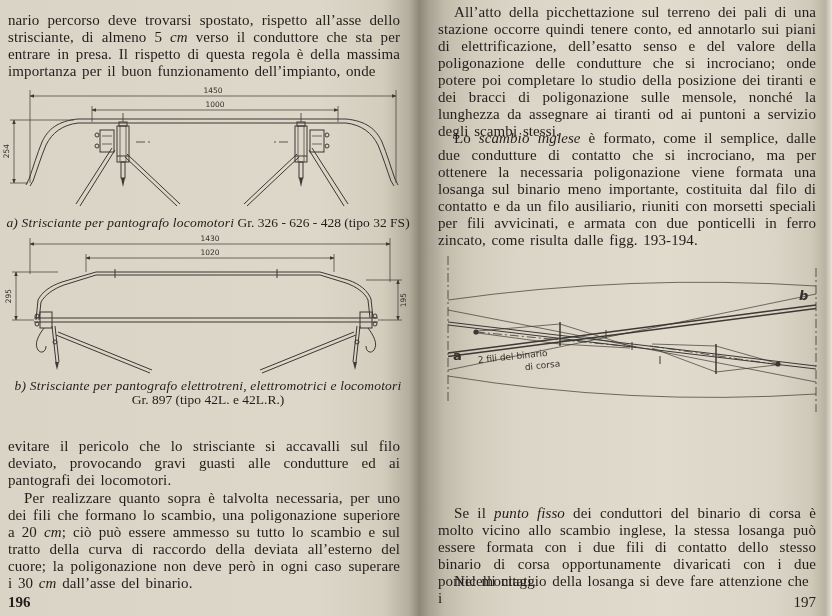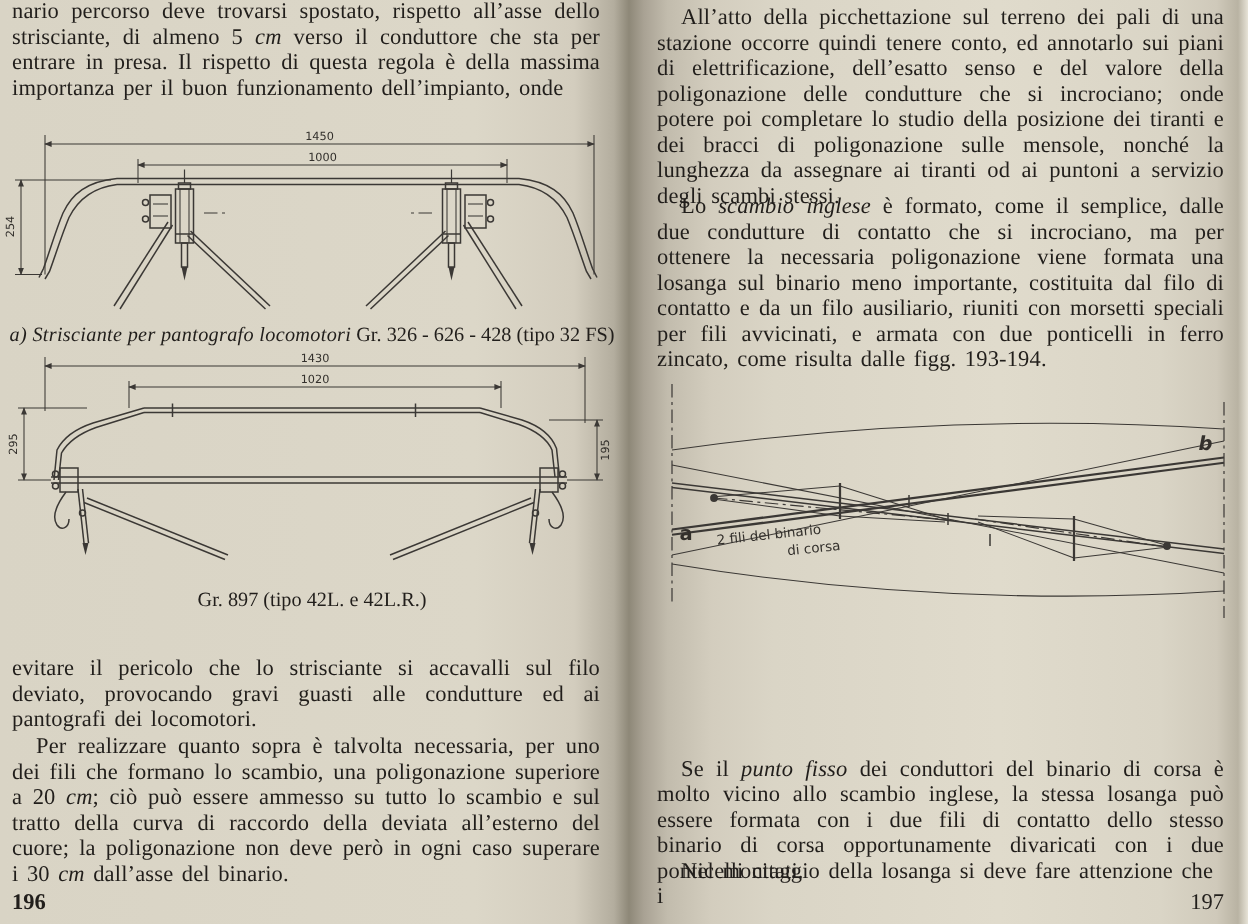--- a/index.html
+++ b/index.html
@@ -36,21 +36,21 @@
   svg text.lbl{font-size:13px;font-weight:bold;}
   svg text.hand{font-size:9px;}
 </style>
 </head>
 <body>
 
 <div class="spread">
 
   <div class="page page-left">
 
-    <div class="para" style="left:8px;top:0;width:392px;"><span>nario percorso deve trovarsi spostato, rispetto all’asse dello strisciante, di almeno 5 </span><i>cm</i><span> verso il conduttore che sta per entrare in presa. Il rispetto di questa regola è della massima importanza per il buon funzionamento dell’impianto, onde</span></div>
+    <div class="para" style="left:8px;top:12px;width:392px;"><span>nario percorso deve trovarsi spostato, rispetto all’asse dello strisciante, di almeno 5 </span><i>cm</i><span> verso il conduttore che sta per entrare in presa. Il rispetto di questa regola è della massima importanza per il buon funzionamento dell’impianto, onde</span></div>
 
     <svg style="top:86px;" width="416" height="128" viewBox="0 0 416 128">
       <defs>
         <marker id="arrA" viewBox="0 0 10 10" refX="9" refY="5" markerWidth="7" markerHeight="7" orient="auto-start-reverse">
           <path d="M0,1 L10,5 L0,9 z" style="fill:#3b3835;stroke:none;"></path>
         </marker>
       </defs>
 
       <line class="thin" x1="30" y1="4" x2="30" y2="97"></line>
       <line class="thin" x1="396" y1="4" x2="396" y2="97"></line>
@@ -143,20 +143,21 @@
         <line x1="52" y1="92" x2="56" y2="128"></line>
         <line x1="55" y1="92" x2="59" y2="128"></line>
         <circle cx="55" cy="108" r="2"></circle>
         <path class="fillonly" d="M55,128 L57,136 L59,128 z"></path>
         <line x1="58" y1="98" x2="152" y2="136"></line>
         <line x1="56" y1="101" x2="150" y2="139"></line>
       </g>
       <use href="#endB" transform="translate(412,0) scale(-1,1)"></use>
     </svg>
 
+    <div class="cap" style="top:378px;"><i>b) Strisciante per pantografo elettrotreni, elettromotrici e locomotori</i></div>
     <div class="cap" style="top:392px;">Gr. 897 (tipo 42L. e 42L.R.)</div>
 
     <div class="para" style="left:8px;top:438px;width:392px;">evitare il pericolo che lo strisciante si accavalli sul filo deviato, provocando gravi guasti alle condutture ed ai pantografi dei locomotori.</div>
 
     <div class="para ind" style="left:8px;top:490px;width:392px;"><span>Per realizzare quanto sopra è talvolta necessaria, per uno dei fili che formano lo scambio, una poligonazione superiore a 20 </span><i>cm</i><span>; ciò può essere ammesso su tutto lo scambio e sul tratto della curva di raccordo della deviata all’esterno del cuore; la poligonazione non deve però in ogni caso superare i 30 </span><i>cm</i><span> dall’asse del binario.</span></div>
 
     <div class="pagenum" style="left:8px;top:594px;font-weight:bold;">196</div>
   </div>
 
   <div class="page page-right">

